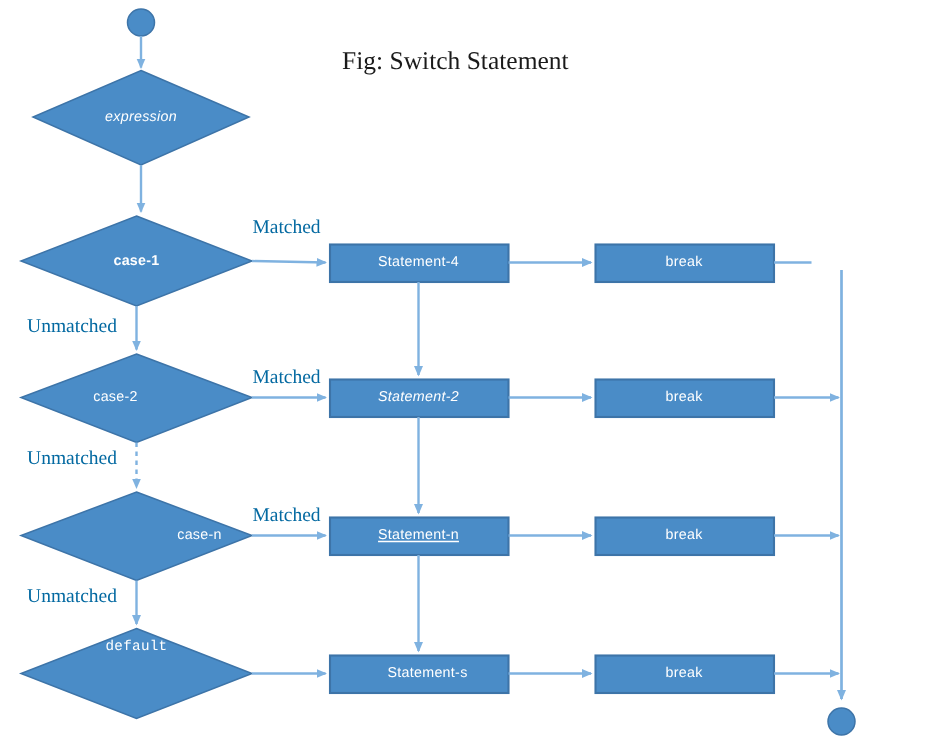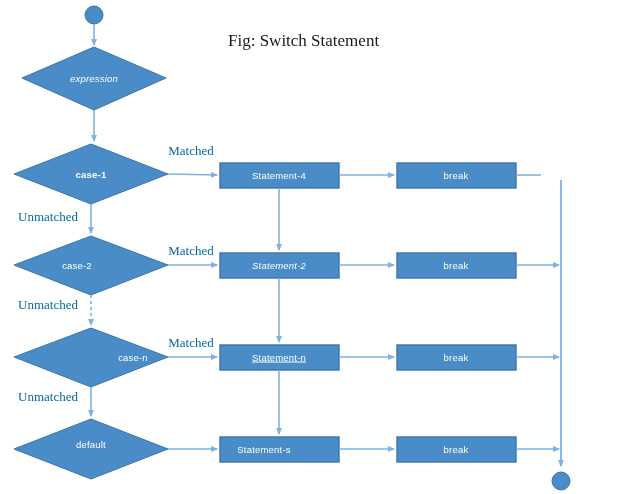--- a/index.html
+++ b/index.html
@@ -109,26 +109,26 @@
     <line x1="561" y1="180" x2="561" y2="466" stroke="#7FB2E0" stroke-width="1.8" marker-end="url(#arrow)"></line>
     <circle cx="561" cy="481" r="9" fill="#4A8CC7" stroke="#3D74A8" stroke-width="1"></circle>
   </svg>
 
   <div class="fig-title">Fig: Switch Statement</div>
 
   <div class="node-label" style="left:94px; top:78px;font-style:italic;">expression</div>
   <div class="node-label" style="left:91px; top:174px;font-weight:bold;">case-1</div>
   <div class="node-label" style="left:77px; top:265px;">case-2</div>
   <div class="node-label" style="left:105px; top:357px;margin-left:28px;">case-n</div>
-  <div class="node-label" style="left:91px; top:444px;">default</div>
+  <div class="node-label" style="left:91px; top:431px;font-family:Liberation Mono, monospace;">default</div>
 
   <div class="node-label" style="left:279px; top:175px;">Statement-4</div>
   <div class="node-label" style="left:279px; top:265px;font-style:italic;">Statement-2</div>
   <div class="node-label" style="left:279px; top:357px;text-decoration:underline;">Statement-n</div>
-  <div class="node-label" style="left:264px; top:449px;">Statement-s</div>
+  <div class="node-label" style="left:285px; top:449px;">Statement-s</div>
 
   <div class="node-label" style="left:456px; top:175px;">break</div>
   <div class="node-label" style="left:456px; top:265px;">break</div>
   <div class="node-label" style="left:456px; top:357px;">break</div>
   <div class="node-label" style="left:456px; top:449px;">break</div>
 
   <div class="edge-label" style="left:191px; top:151px;">Matched</div>
   <div class="edge-label" style="left:48px; top:217px;">Unmatched</div>
   <div class="edge-label" style="left:191px; top:251px;">Matched</div>
   <div class="edge-label" style="left:48px; top:305px;">Unmatched</div>

